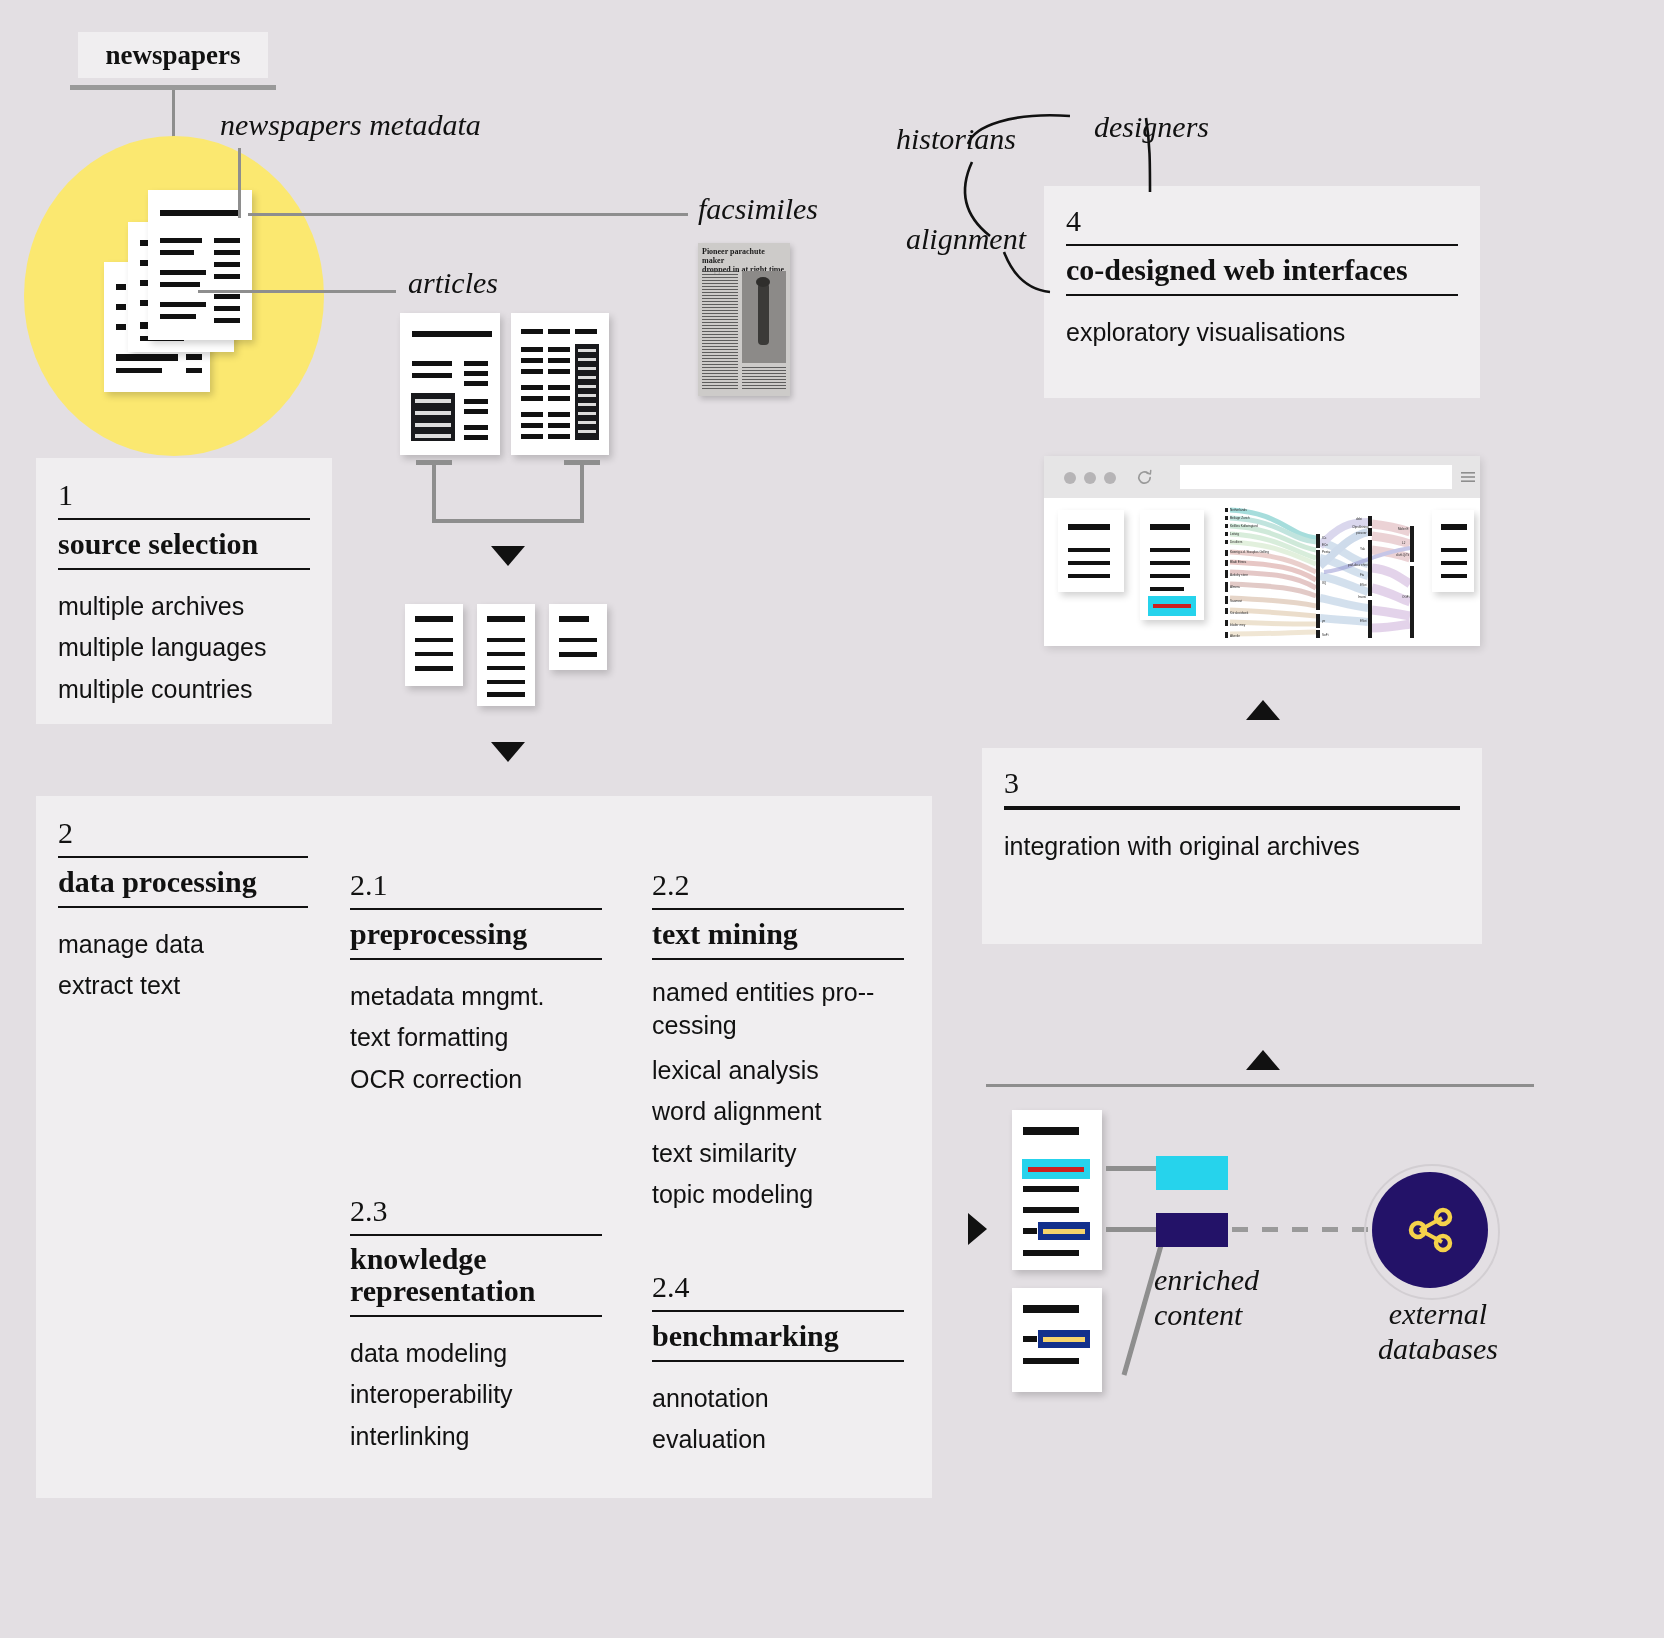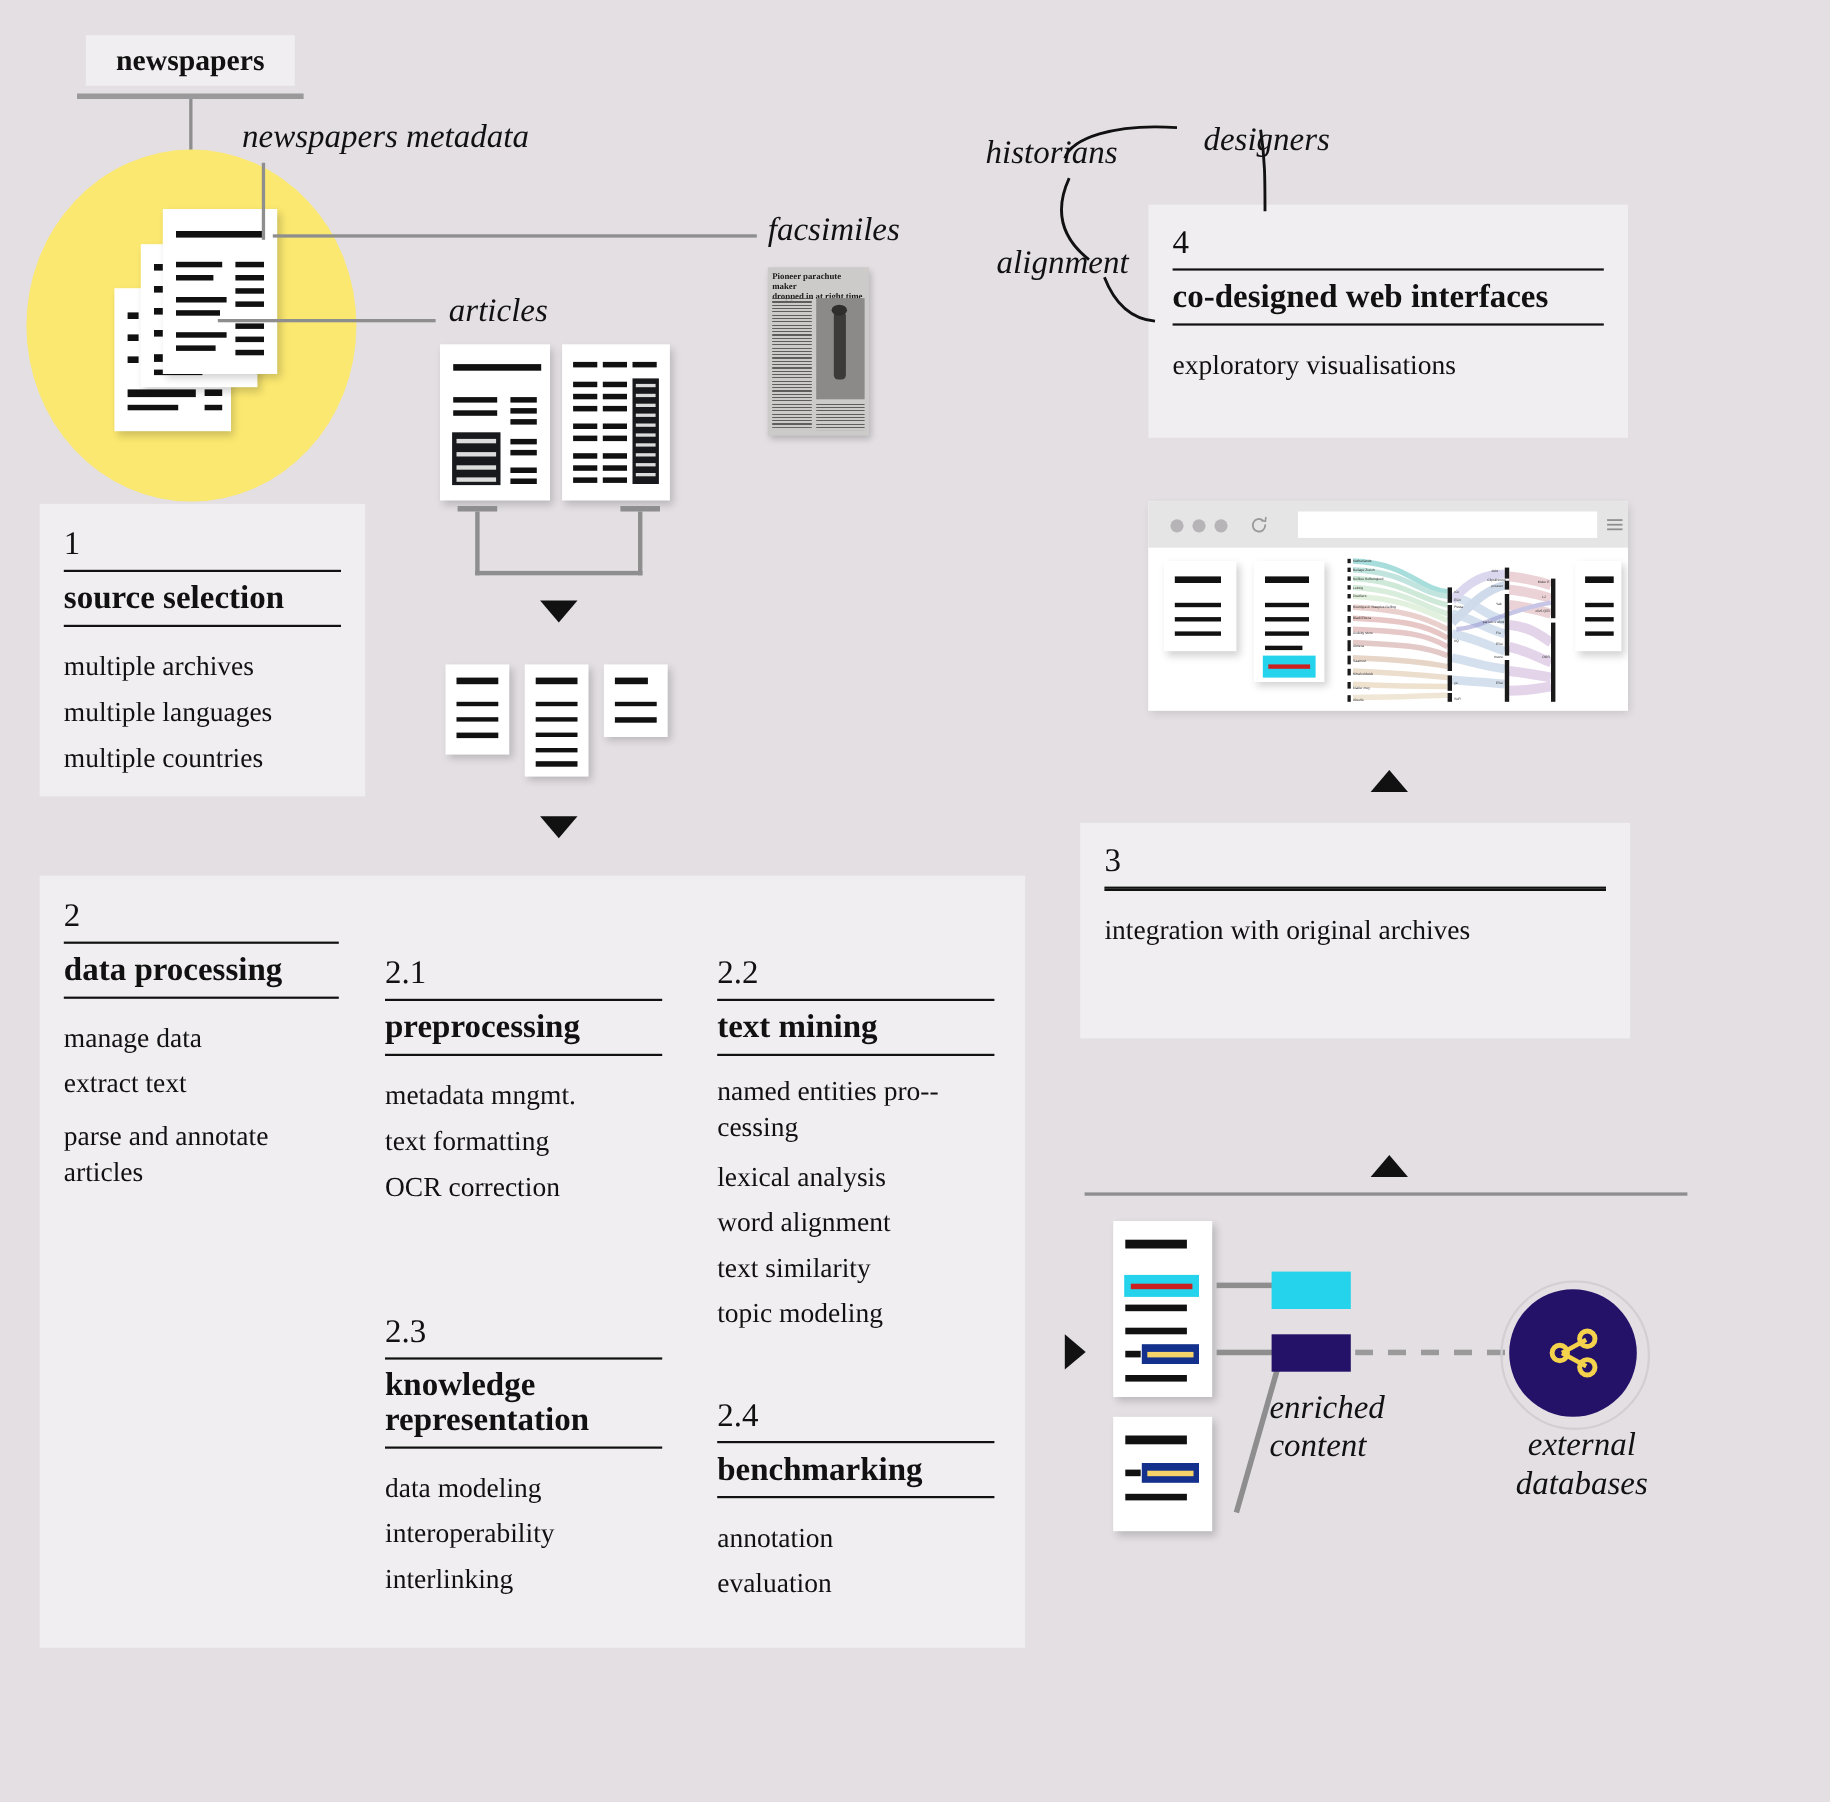--- a/index.html
+++ b/index.html
@@ -14,21 +14,21 @@
   .panel{background:#f0eef0;}
   .panel .num{
     font-family:"Liberation Serif", serif;
     font-size:30px;line-height:1;padding-bottom:8px;
   }
   .panel .rule{height:2px;background:#111;}
   .panel .title{
     font-family:"Liberation Serif", serif;font-weight:bold;
     font-size:30px;line-height:1.12;padding:7px 0 7px 0;
   }
-  .panel .items{padding-top:16px;font-family:Liberation Serif, serif;}
+  .panel .items{padding-top:16px;}
   .panel .items div{font-size:25px;line-height:1.66;}
   
   .ital{
     font-family:"Liberation Serif", serif;font-style:italic;
     font-size:30px;color:#111;white-space:nowrap;
   }
   
   #newspapers-tag{
     left:78px;top:32px;width:190px;height:46px;background:#f0eef0;
     display:flex;align-items:center;justify-content:center;
@@ -241,21 +241,20 @@
 <div class="abs panel" style="left:36px;top:796px;width:896px;height:702px;">
 
   <div class="abs" style="left:22px;top:22px;width:250px;">
     <div class="num">2</div>
     <div class="rule"></div>
     <div class="title">data processing</div>
     <div class="rule"></div>
     <div class="items">
       <div>manage data</div>
       <div>extract text</div>
-      <div style="line-height:1.32;margin-top:10px;">parse and annotate articles</div>
     </div>
   </div>
 
   <div class="abs" style="left:314px;top:74px;width:252px;">
     <div class="num">2.1</div>
     <div class="rule"></div>
     <div class="title">preprocessing</div>
     <div class="rule"></div>
     <div class="items">
       <div>metadata mngmt.</div>

